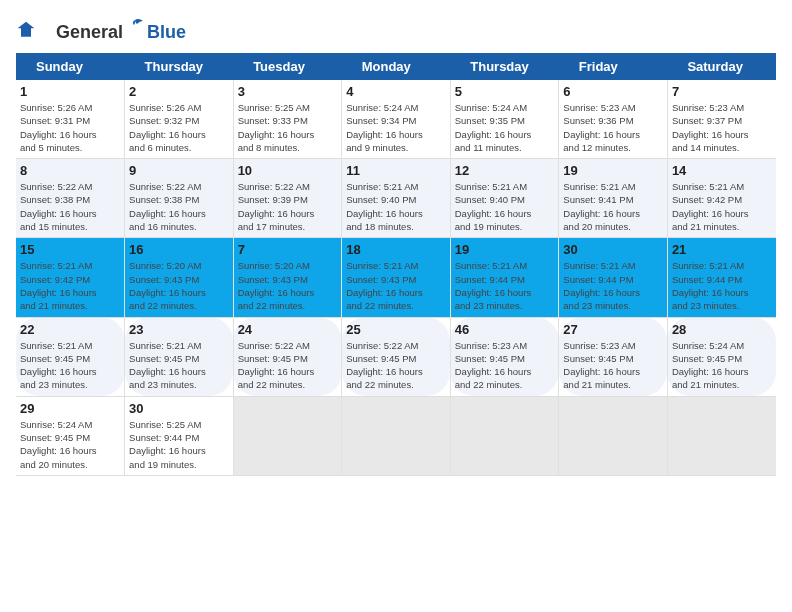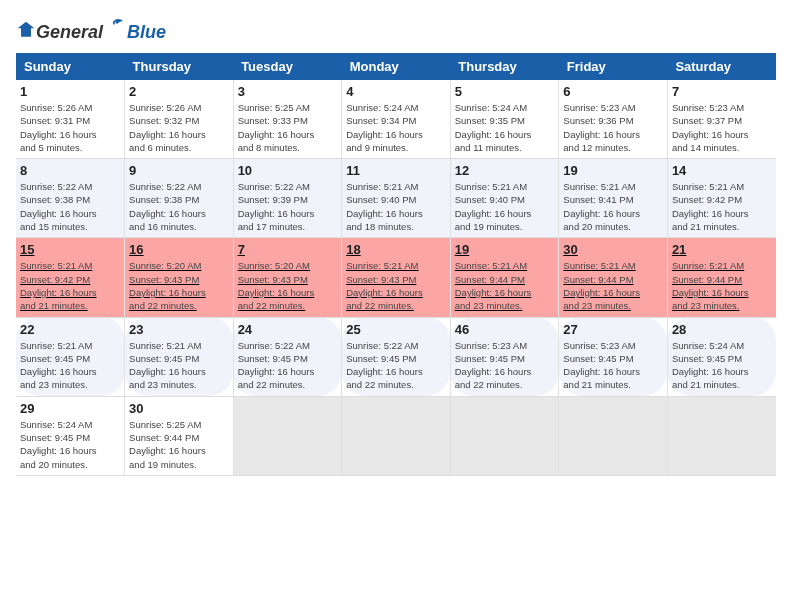--- a/index.html
+++ b/index.html
@@ -12,22 +12,21 @@
     }
     .header-area {
       display: flex;
       justify-content: space-between;
       align-items: flex-start;
       margin-bottom: 10px;
     }
     .logo {
       display: flex;
       align-items: center;
-      gap: 0;
-      font-style: italic;
+      gap: 20px;
     }
     .logo-icon {
       width: 20px;
       height: 20px;
     }
     .title-area {
       text-align: right;
     }
     .month-title {
       font-size: 32px;
@@ -39,21 +38,21 @@
       color: #555;
     }
     table {
       width: 100%;
       border-collapse: collapse;
       font-size: 11px;
     }
     thead th {
       background-color: #1a5fa8;
       color: #fff;
-      padding: 6px 8px;
+      padding: 6px 20px;
       text-align: left;
       font-size: 13px;
       font-weight: bold;
     }
     tbody tr {
       border-bottom: 1px solid #ddd;
     }
     tbody tr:nth-child(odd) {
       background-color: #f9f9f9;
     }
@@ -81,21 +80,21 @@
       font-size: 9.5px;
       color: #444;
       line-height: 1.4;
     }
     .empty-cell {
       background: #f0f0f0;
     }
     
     .row-1 td { background-color: #ffffff; }
     .row-2 td { background-color: #f0f4fa; }
-    .row-3 td { background-color: #fca5a5; text-decoration: underline; }
+    .row-3 td { background-color: #0ea5e9; }
     .row-4 td { background-color: #f0f4fa; border-radius: 24px; }
     .row-5 td { background-color: #ffffff; }
     .empty-cell { background-color: #e8e8e8 !important; }
   </style>
 </head>
 <body>
 
 <div class="header-area">
   <div class="logo">
     <svg class="logo-icon" viewBox="0 0 24 24">

